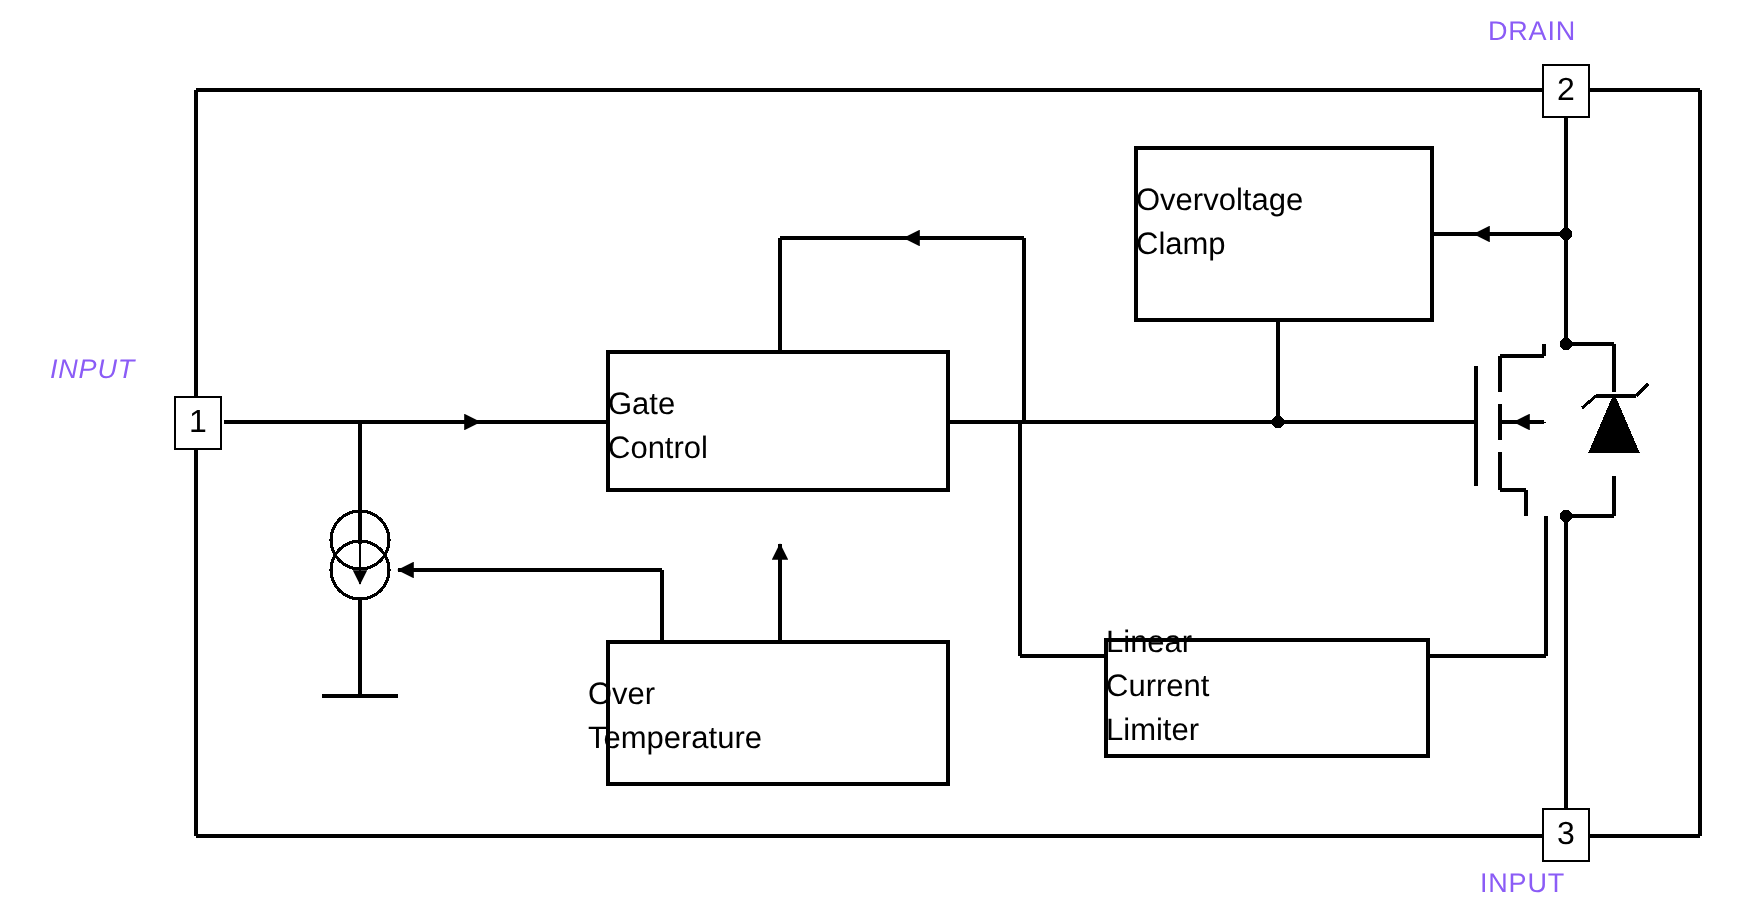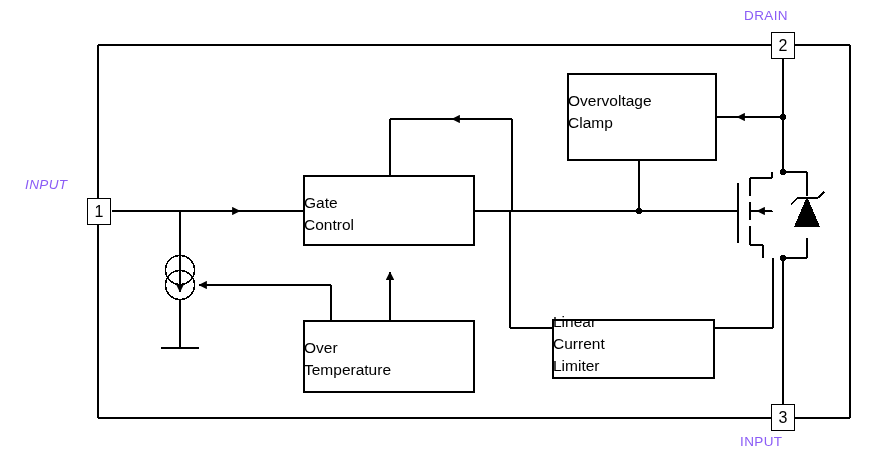--- a/index.html
+++ b/index.html
@@ -191,21 +191,21 @@
         <path d="M 798 198 L 818 198" stroke-width="1.7"></path>
         <path d="M 818 198 L 824 192" stroke-width="1.5"></path>
       </g>
 
     </g>
   </svg>
 
   <div class="blk-label" style="left:304px; top:192px; width:170px;">Gate
 Control</div>
 
-  <div class="blk-label" style="left:304px; top:337px; width:196px;">Over
+  <div class="blk-label" style="left:294px; top:337px; width:196px;">Over
 Temperature</div>
 
   <div class="blk-label" style="left:568px; top:90px; width:148px;">Overvoltage
 Clamp</div>
 
   <div class="blk-label" style="left:553px; top:311px; width:168px;">Linear
 Current
 Limiter</div>
 
   <div style="position:absolute; left:87px; top:198px; width:24px; height:27px;

